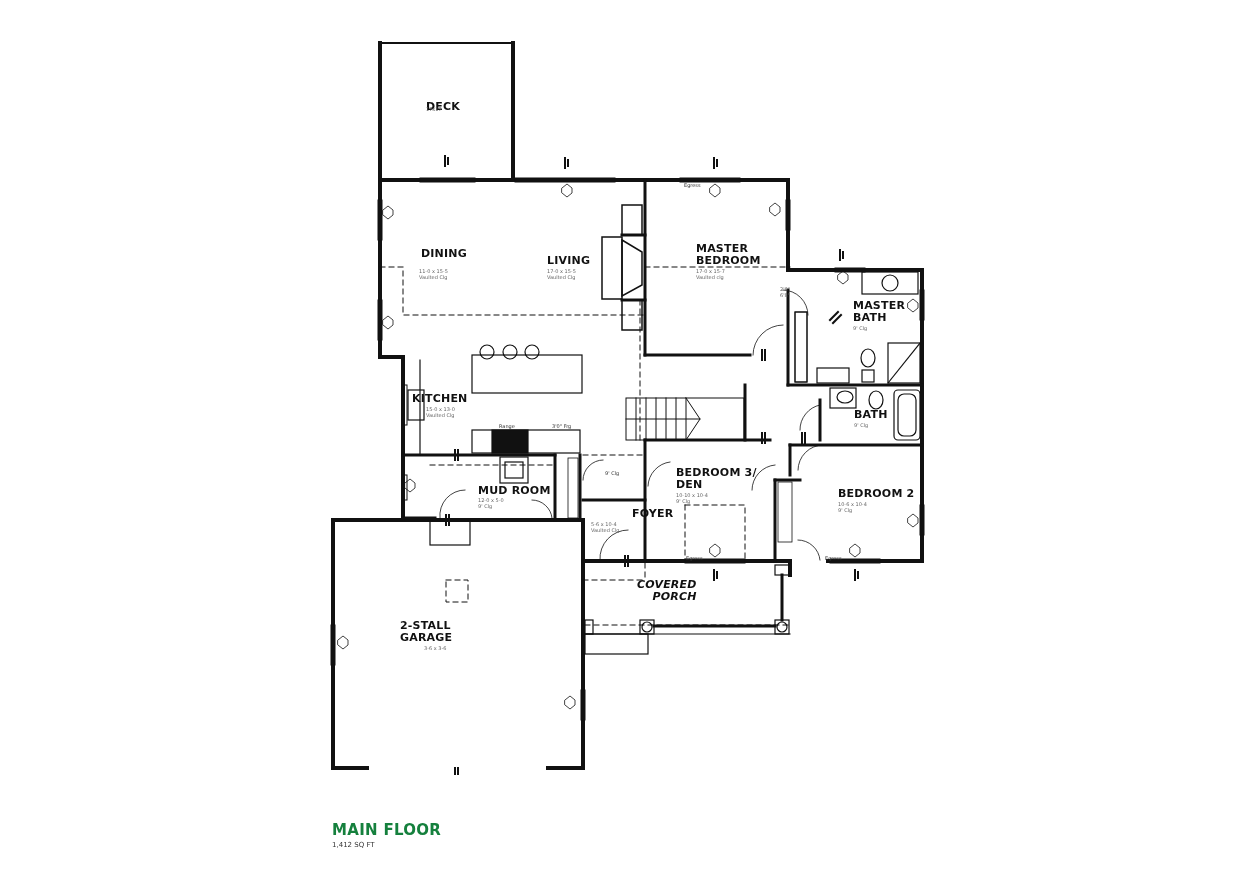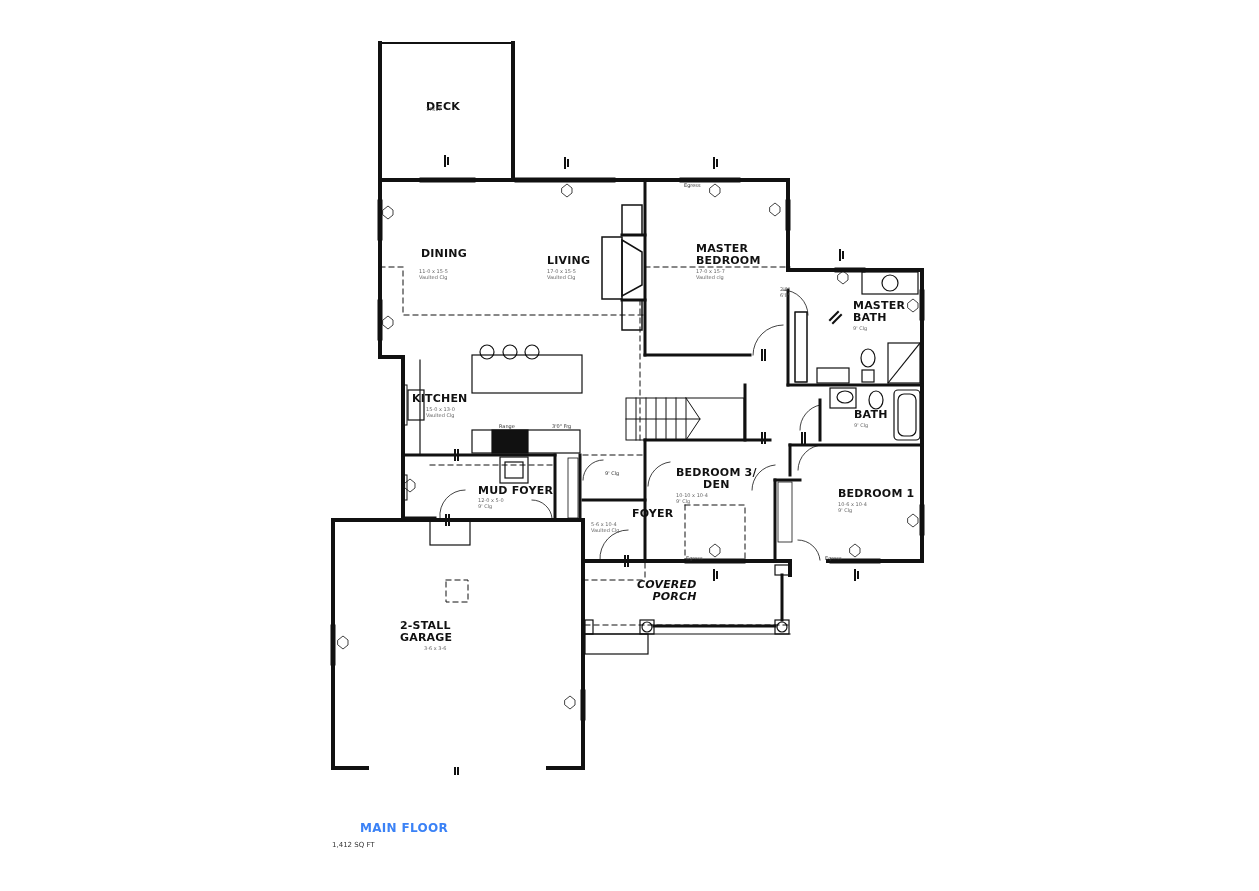--- a/index.html
+++ b/index.html
@@ -1,20 +1,20 @@
 <!DOCTYPE html>
 <html><head>
 <meta charset="utf-8">
 <style>
   html, body { margin: 0; padding: 0; background: #ffffff; }
   body { width: 1259px; height: 891px; position: relative; overflow: hidden; font-family: "DejaVu Sans", sans-serif; color: #111; }
   svg.plan { position: absolute; left: 0; top: 0; }
   .room-label { position: absolute; font-family: "DejaVu Sans", sans-serif; font-weight: bold; font-size: 11px; letter-spacing: 0.2px; line-height: 12px; color: #111; white-space: pre; }
   .room-sub { position: absolute; font-family: "DejaVu Sans", sans-serif; font-size: 5px; line-height: 6px; color: #666; white-space: pre; }
-  .title { position: absolute; left: 332px; top: 821px; font-family: "DejaVu Sans", sans-serif; font-weight: bold; font-size: 12px; letter-spacing: 0.3px; color: #3b82f6; margin-left: 28px; }
+  .title { position: absolute; left: 332px; top: 821px; font-family: "DejaVu Sans", sans-serif; font-weight: bold; font-size: 15px; letter-spacing: 0.3px; color: #15803d; }
   .subtitle { position: absolute; left: 332px; top: 841px; font-family: "DejaVu Sans", sans-serif; font-size: 7px; color: #333; text-align: center; }
 </style>
 </head>
 <body>
 
 <svg class="plan" width="1259" height="891" viewBox="0 0 1259 891" xmlns="http://www.w3.org/2000/svg">
   <g fill="none" stroke="#111" stroke-linecap="square">
 
     <g>
       <line x1="380" y1="43" x2="513" y2="43" stroke-width="2" stroke-dasharray="3 2"></line>
@@ -253,30 +253,30 @@
 BATH</div>
 <div class="room-sub" style="left:853px;top:325px;">9' Clg</div>
 
 <div class="room-label" style="left:412px;top:393px;">KITCHEN</div>
 <div class="room-sub" style="left:426px;top:406px;">15-0 x 13-0</div>
 <div class="room-sub" style="left:426px;top:412px;">Vaulted Clg</div>
 
 <div class="room-label" style="left:854px;top:409px;">BATH</div>
 <div class="room-sub" style="left:854px;top:422px;">9' Clg</div>
 
-<div class="room-label" style="left:478px;top:485px;">MUD FOYER</div>
+<div class="room-label" style="left:478px;top:485px;">MUD ROOM</div>
 <div class="room-sub" style="left:478px;top:497px;">12-0 x 5-0</div>
 <div class="room-sub" style="left:478px;top:503px;">9' Clg</div>
 
-<div class="room-label" style="left:676px;top:467px;text-align:center;">BEDROOM 3/
+<div class="room-label" style="left:676px;top:467px;">BEDROOM 3/
 DEN</div>
 <div class="room-sub" style="left:676px;top:492px;">10-10 x 10-4</div>
 <div class="room-sub" style="left:676px;top:498px;">9' Clg</div>
 
-<div class="room-label" style="left:838px;top:488px;">BEDROOM 1</div>
+<div class="room-label" style="left:838px;top:488px;">BEDROOM 2</div>
 <div class="room-sub" style="left:838px;top:501px;">10-6 x 10-4</div>
 <div class="room-sub" style="left:838px;top:507px;">9' Clg</div>
 
 <div class="room-label" style="left:591px;top:508px;margin-left:41px;">FOYER</div>
 <div class="room-sub" style="left:591px;top:521px;">5-6 x 10-4</div>
 <div class="room-sub" style="left:591px;top:527px;">Vaulted Clg</div>
 
 <div class="room-label" style="left:637px;top:579px;font-style:italic;text-align:right;">COVERED
 PORCH</div>
 

